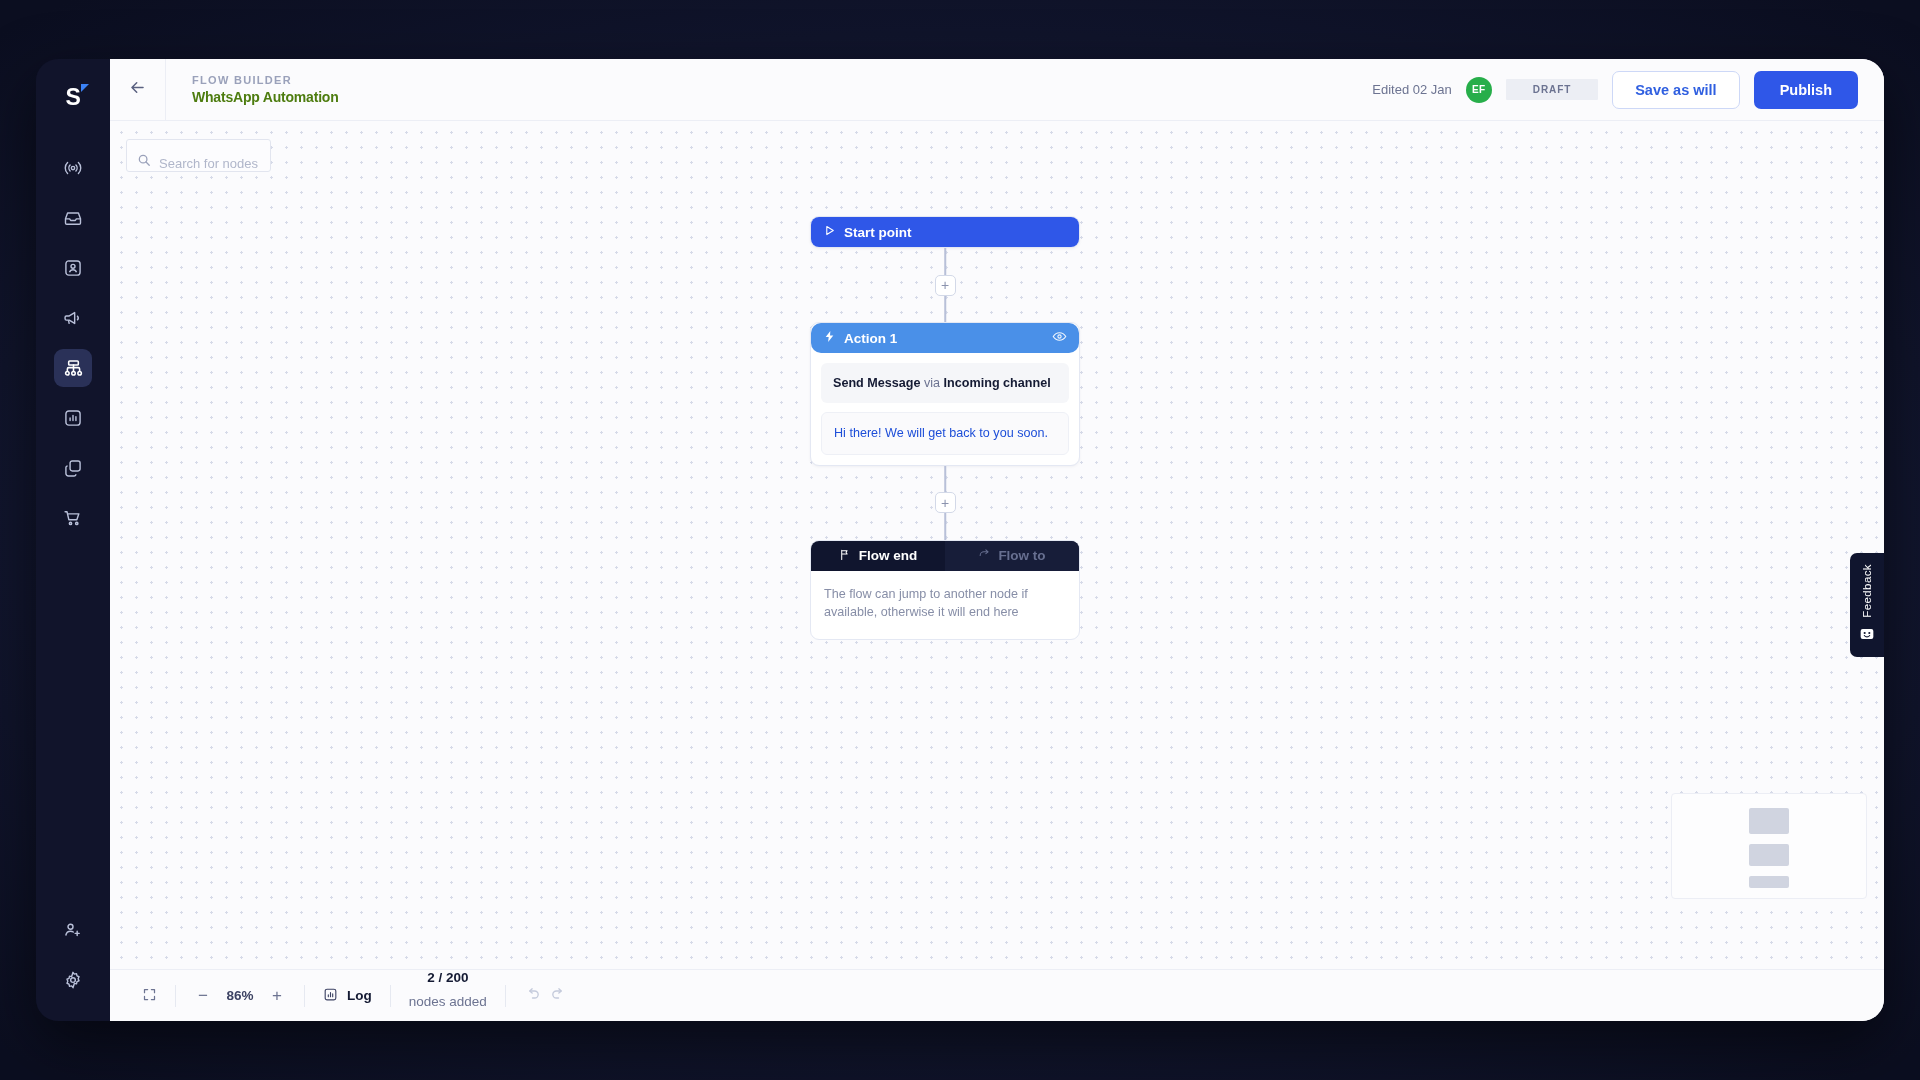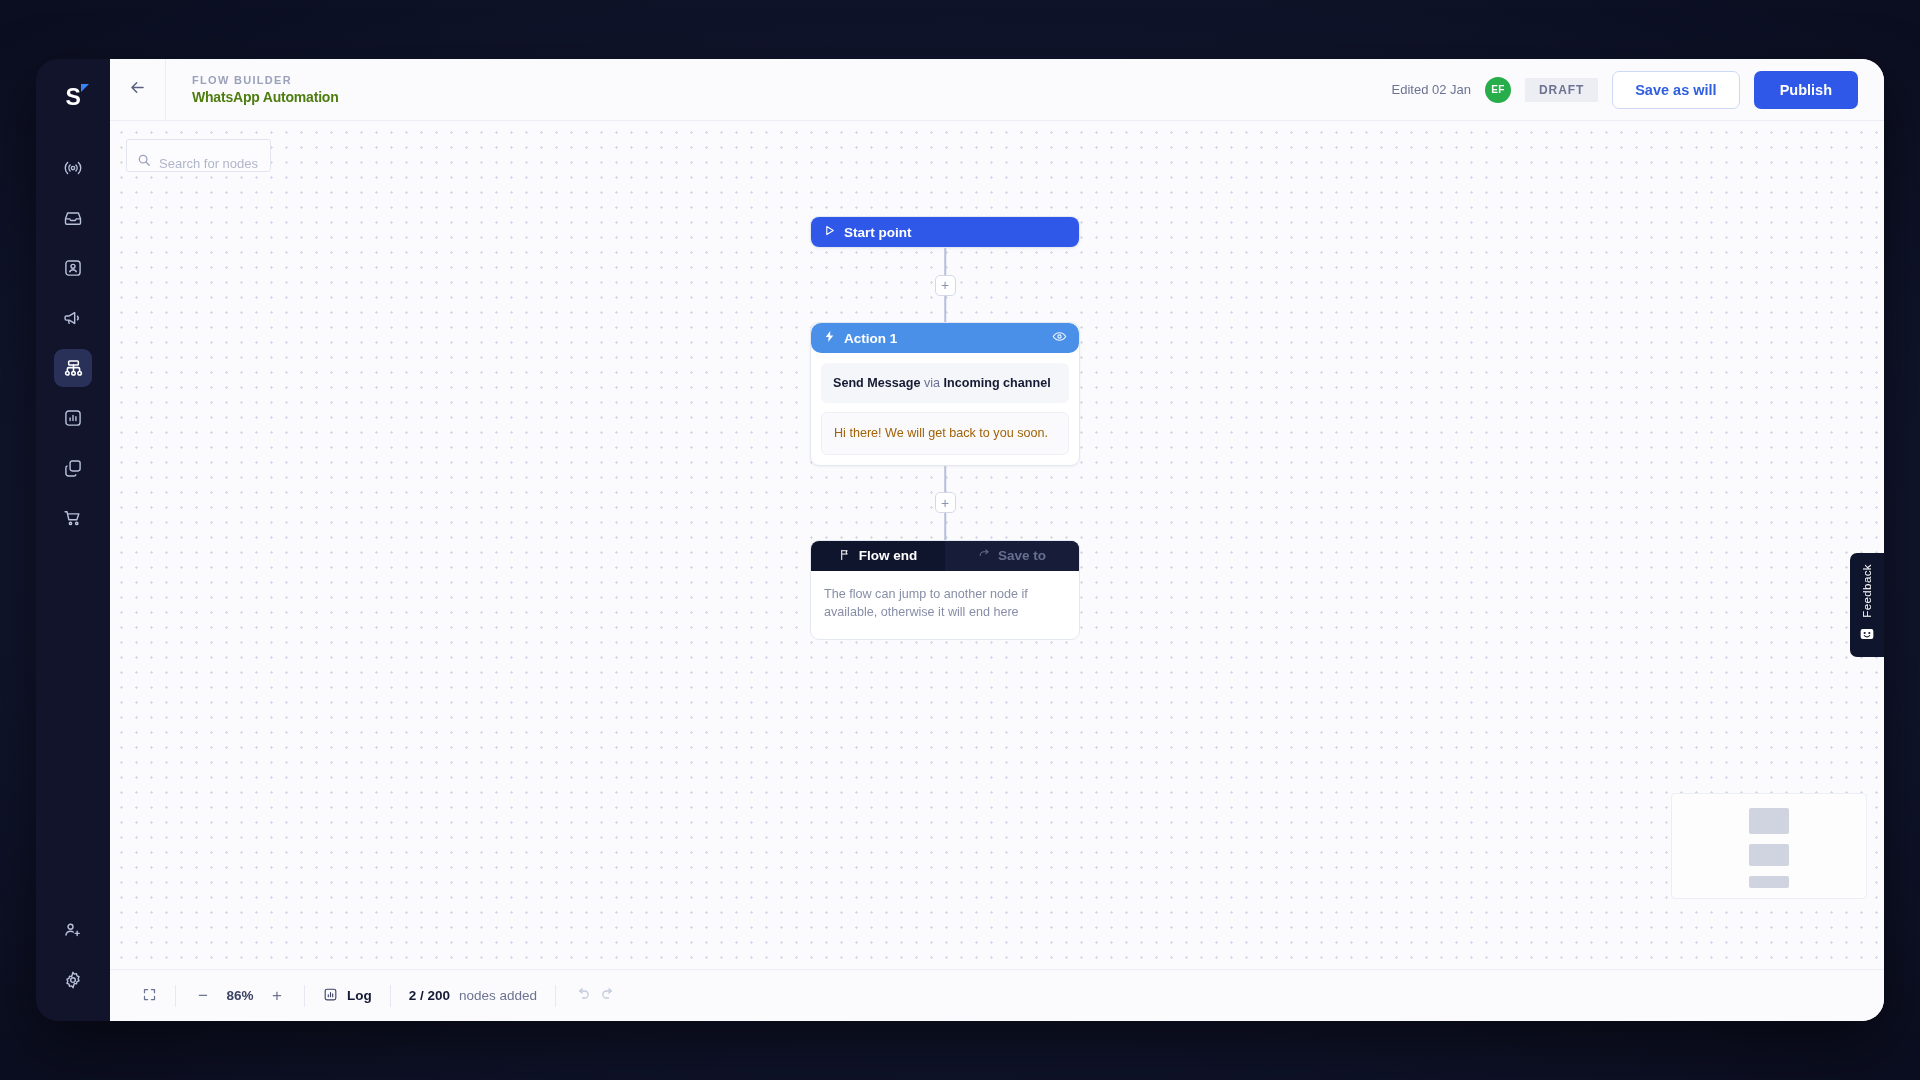--- a/index.html
+++ b/index.html
@@ -96,22 +96,22 @@
   .edited { font-size: 13px; color: #6c7391; }
   .avatar {
     width: 26px; height: 26px; border-radius: 50%;
     background: #27ae4a;
     color: #fff; font-size: 10px; font-weight: bold;
     display: flex; align-items: center; justify-content: center;
     letter-spacing: 0.3px;
   }
   .status-badge {
     background: #eceef4; color: #6c7391;
-    font-size: 12px; font-weight: bold; letter-spacing: 0.9px;
-    padding: 5px 14px; border-radius: 1px;
+    font-size: 10px; font-weight: bold; letter-spacing: 0.9px;
+    padding: 5px 27px; border-radius: 1px;
   }
   .btn {
     font-size: 14.5px; font-weight: bold;
     border-radius: 7px; cursor: pointer;
     display: flex; align-items: center; justify-content: center;
   }
   .btn-outline {
     height: 38px; padding: 0 22px;
     border: 1.5px solid #cdd8f7; background: #fff; color: #2f5fe0;
   }
@@ -168,21 +168,21 @@
   .node-head .eye { margin-left: auto; opacity: 0.92; }
   .node-body { padding: 10px; display: flex; flex-direction: column; gap: 9px; }
   .sect {
     background: #f5f6f9;
     border-radius: 6px;
     padding: 11px 12px;
     font-size: 12.6px; line-height: 1.45;
     color: #6c7391;
   }
   .sect b { color: #141a33; font-weight: bold; }
-  .sect.msg { color: #a16207; background: #fafafc; border: 1px solid #eef0f6; }
+  .sect.msg { color: #1d4ed8; background: #fafafc; border: 1px solid #eef0f6; }
 
   
   .node-end { width: 270px; background:#fff; border:1px solid #e4e8f3; border-radius:9px; overflow:hidden; }
   .end-tabs { display: flex; height: 30px; background: #10152e; }
   .end-tab {
     flex: 1 1 50%;
     display: flex; align-items: center; justify-content: center; gap: 7px;
     font-size: 13.5px; font-weight: bold; color: #ffffff;
   }
   .end-tab.inactive { color: #676f90; background: #171d39; }
@@ -247,21 +247,21 @@
   }
   .bb-cell {
     height: 52px; display: flex; align-items: center; gap: 9px;
     padding: 0 18px;
     font-size: 13.5px; color: #4a5170;
   }
   .bb-div { width: 1px; height: 22px; background: #e6e9f1; }
   .zoomval { font-size: 13.5px; color: #3c4263; font-weight: bold; min-width: 38px; text-align: center; }
   .zbtn { color: #6c7391; font-size: 17px; line-height: 1; width: 18px; text-align: center; }
   .nodecount b { color: #141a33; font-weight: bold; }
-  .nodecount { color: #6c7391; }
+  .nodecount { color: #6c7391; flex-direction: column; }
   .logtxt { font-weight: bold; color: #141a33; }
   .udr { color: #c4cadb; }
 </style>
 </head>
 <body>
 
 <div id="app-shell">
 
   <nav id="rail">
 
@@ -463,21 +463,21 @@
               </span>
               <span>Flow end</span>
             </div>
             <div class="end-tab inactive">
               <span>
                 <svg width="13" height="13" viewBox="0 0 24 24" fill="none" stroke="currentColor" stroke-width="1.9" stroke-linejoin="round" stroke-linecap="round">
                   <path d="M4 14a7 7 0 0 1 7-7h7"></path>
                     <path d="M14.5 3.5L18.5 7l-4 3.5"></path>
                 </svg>
               </span>
-              <span>Save to</span>
+              <span>Flow to</span>
             </div>
           </div>
           <div class="end-body">The flow can jump to another node if available, otherwise it will end here</div>
         </div>
 
       </div>
 
       <div id="feedback">
         <span class="vtext">Feedback</span>
         <span>

